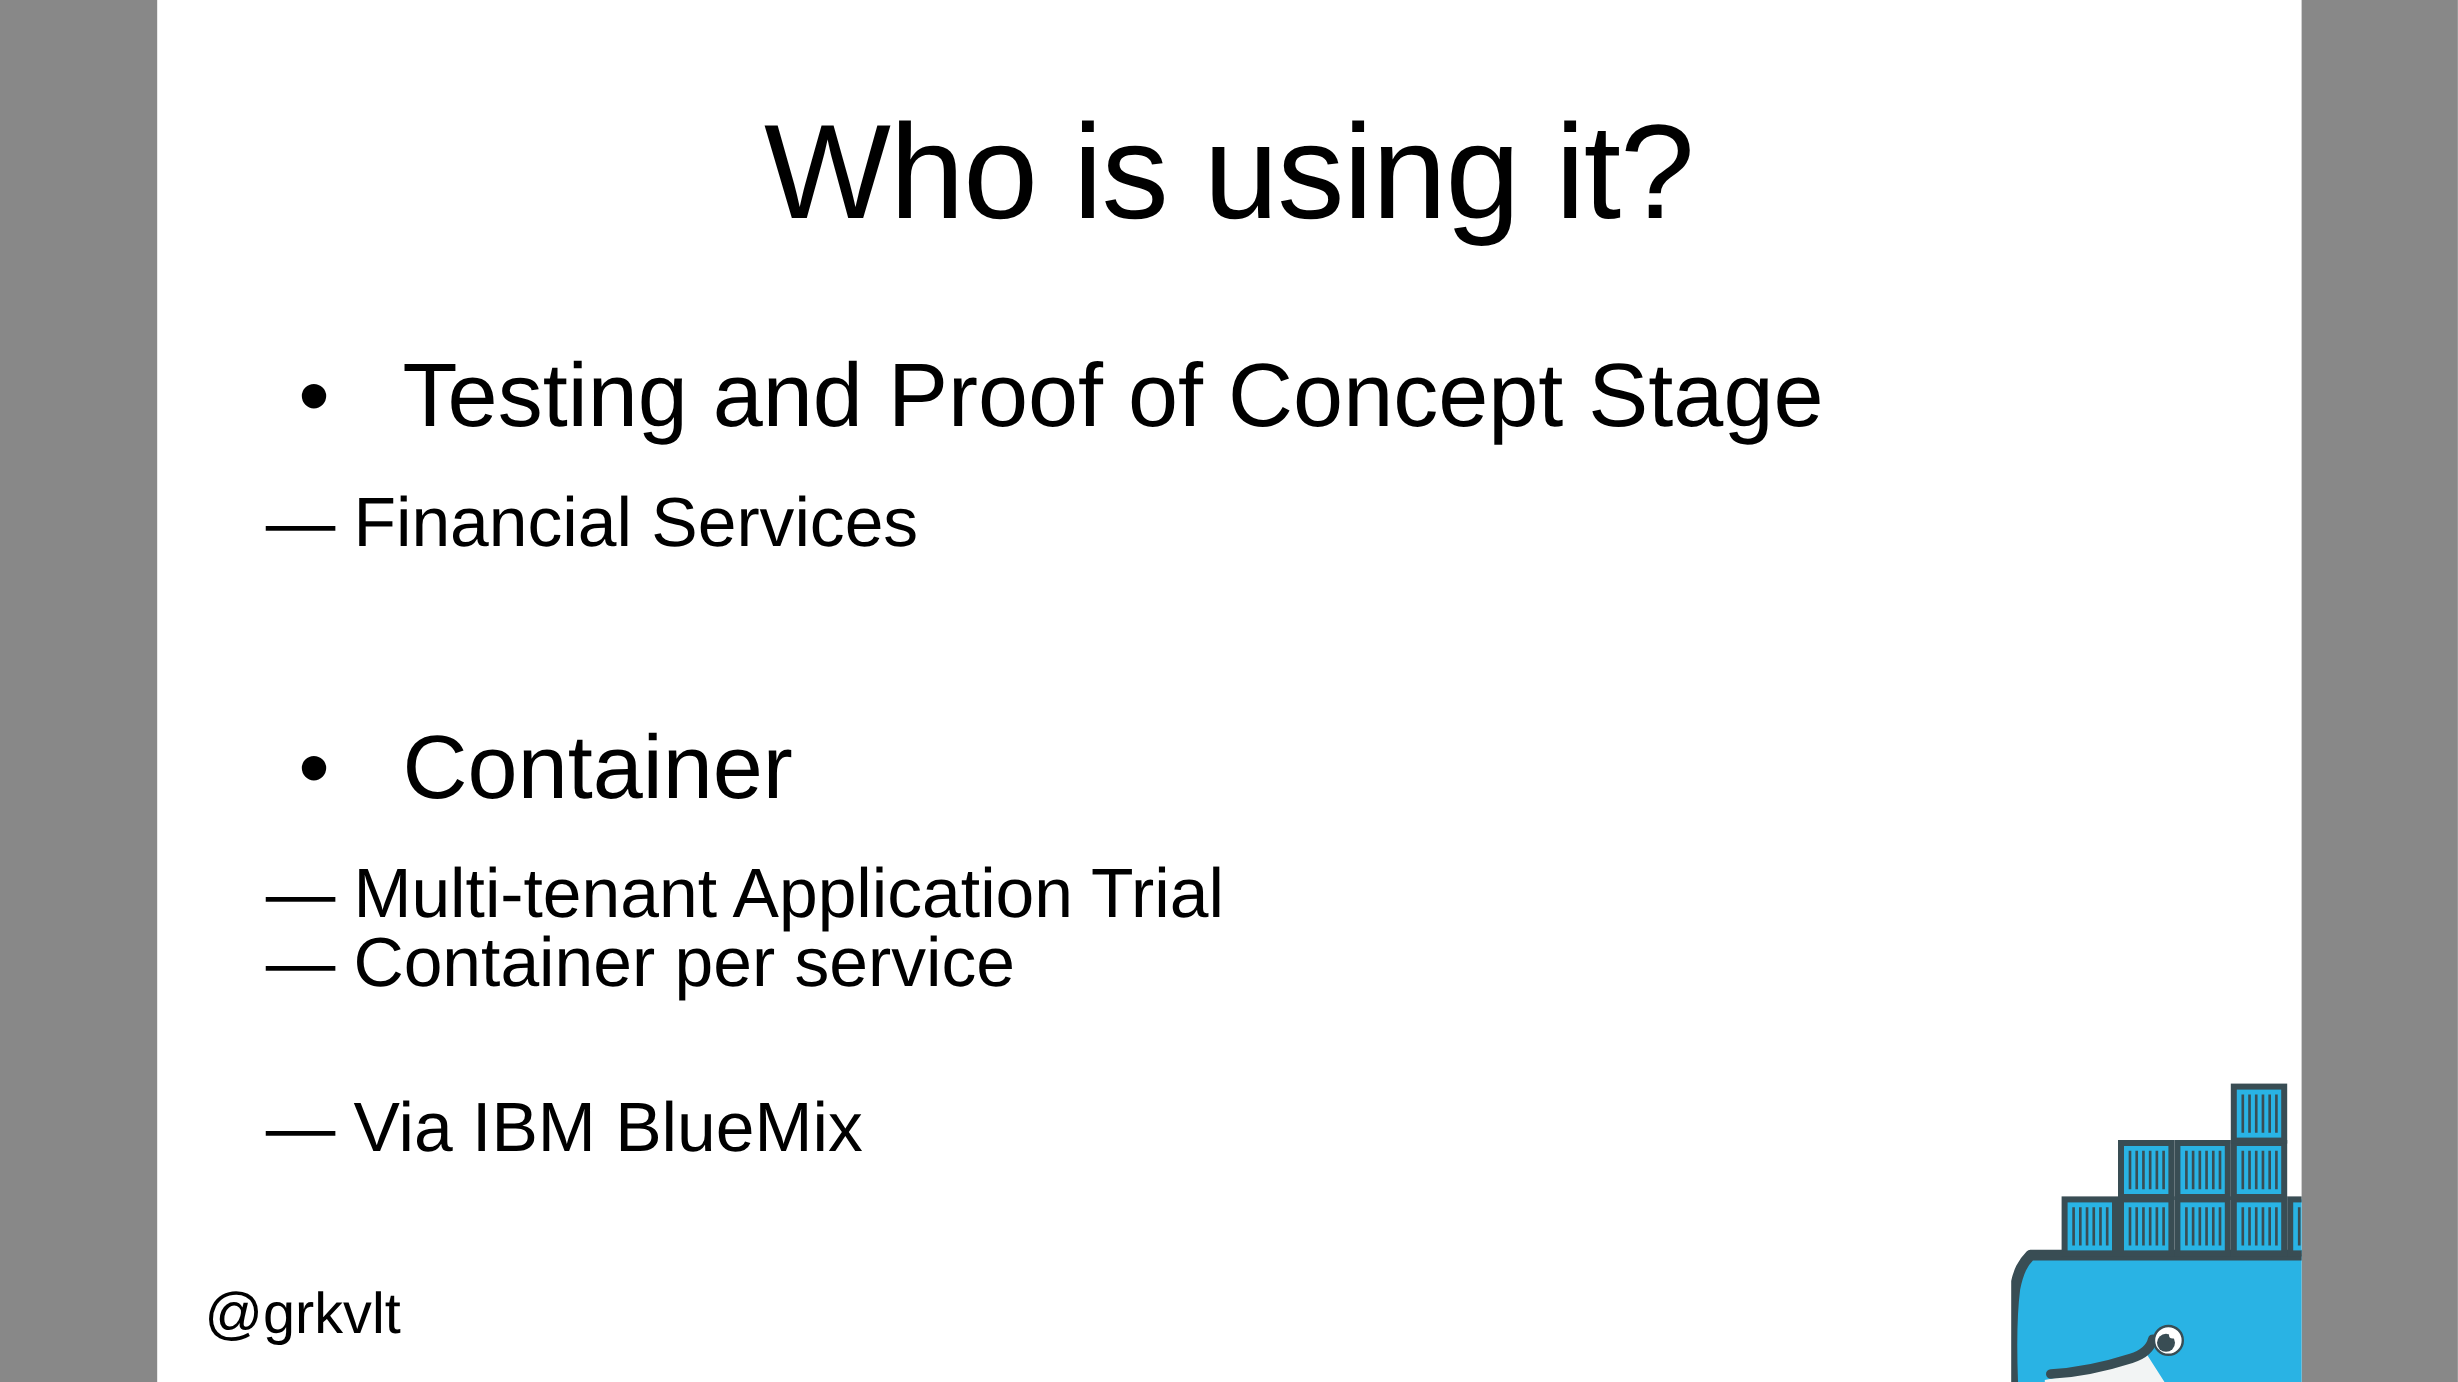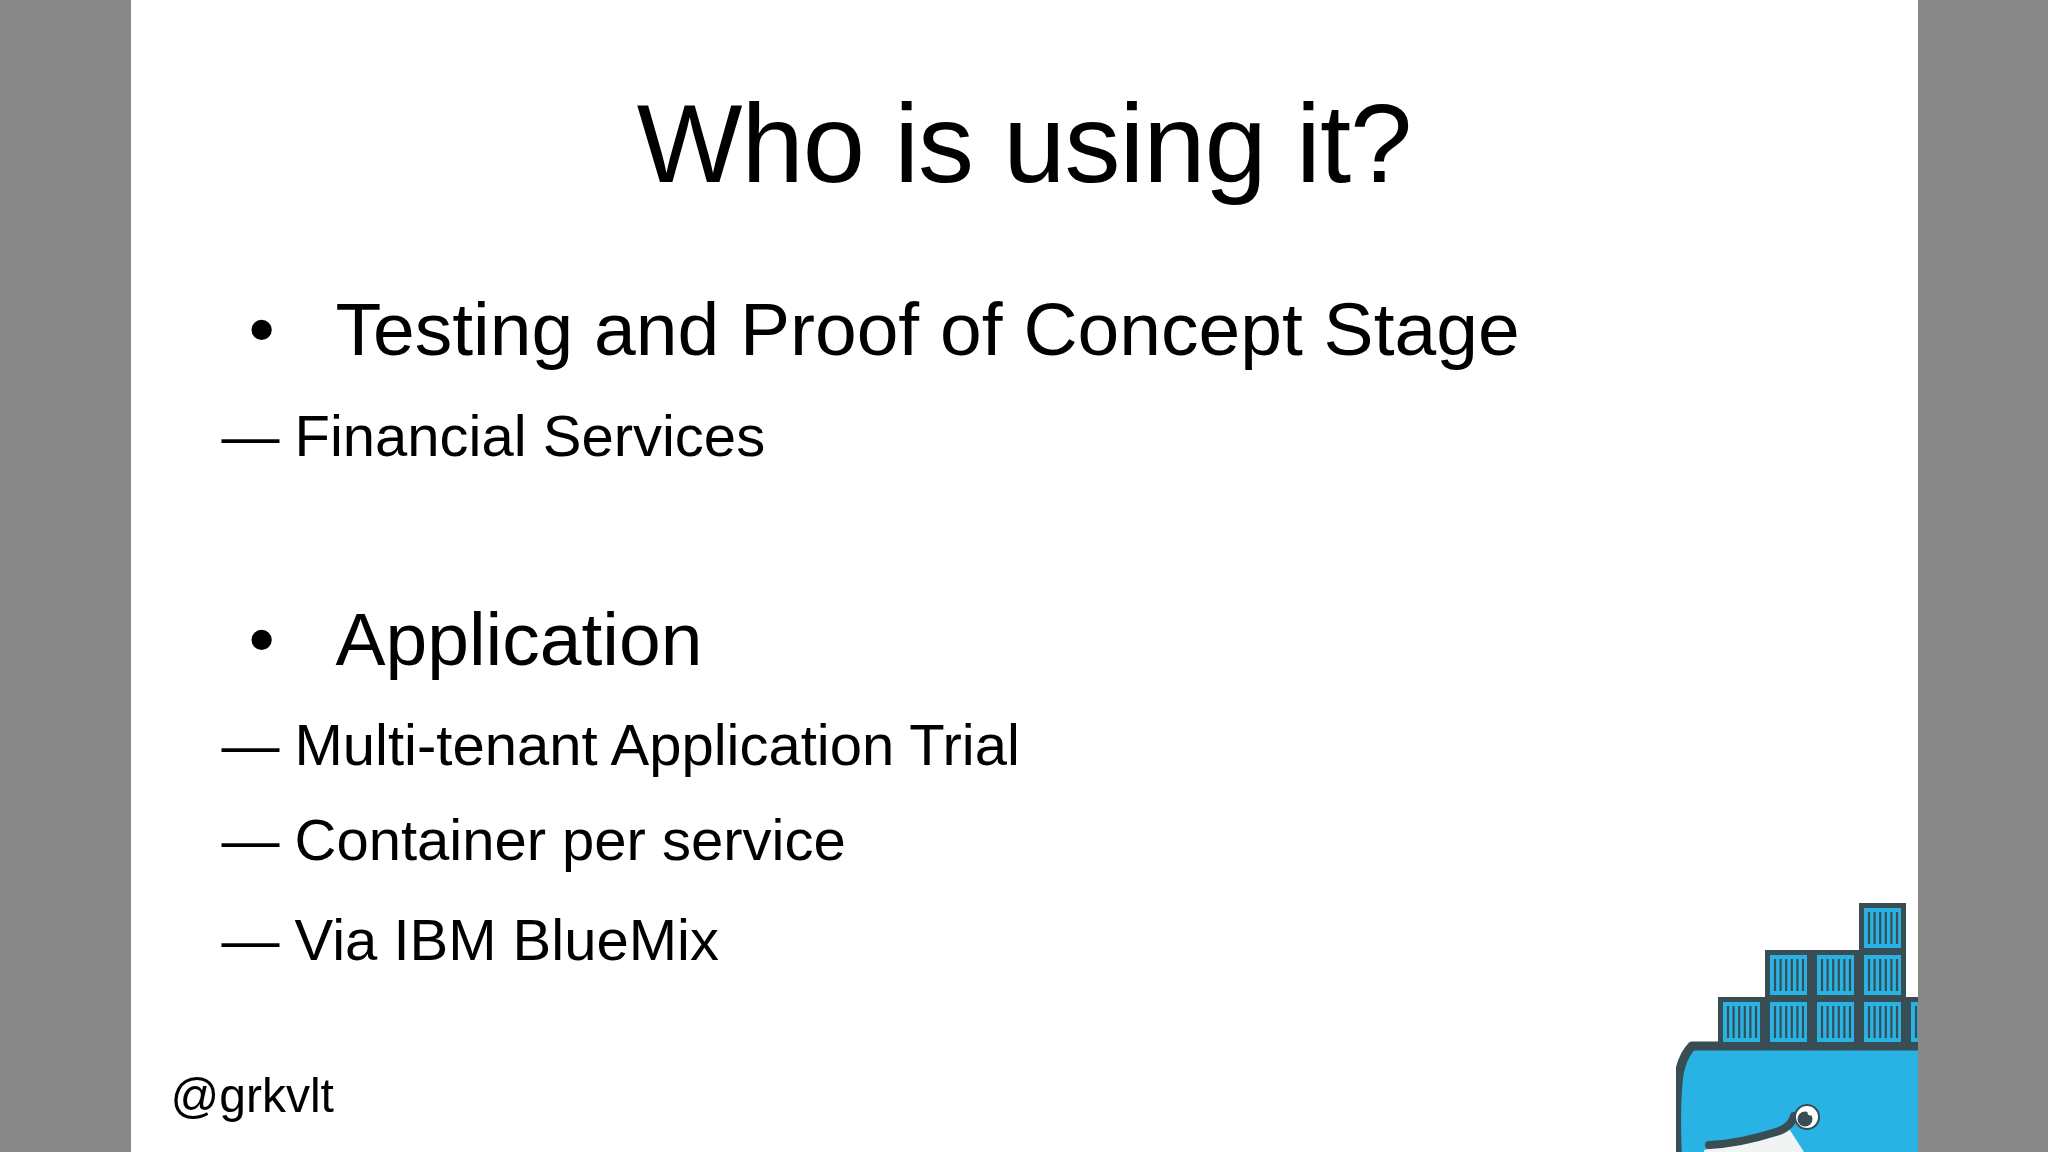--- a/index.html
+++ b/index.html
@@ -74,26 +74,26 @@
 
   <div class="title">Who is using it?</div>
 
   <div class="row l1" style="top:292px">
     <span class="marker">•</span><span class="txt">Testing and Proof of Concept Stage</span>
   </div>
   <div class="row l2" style="top:407px">
     <span class="marker">—</span><span class="txt">Financial Services</span>
   </div>
   <div class="row l1" style="top:602px">
-    <span class="marker">•</span><span class="txt">Application</span>
+    <span class="marker">•</span><span class="txt">Container</span>
   </div>
   <div class="row l2" style="top:716px">
     <span class="marker">—</span><span class="txt">Multi-tenant Application Trial</span>
   </div>
-  <div class="row l2" style="top:811px">
+  <div class="row l2" style="top:774px">
     <span class="marker">—</span><span class="txt">Container per service</span>
   </div>
   <div class="row l2" style="top:911px">
     <span class="marker">—</span><span class="txt">Via IBM BlueMix</span>
   </div>
 
   <div class="footer">@grkvlt</div>
 
   <svg class="logo" viewBox="0 0 470 250" width="470" height="250" aria-hidden="true">
     <defs>

